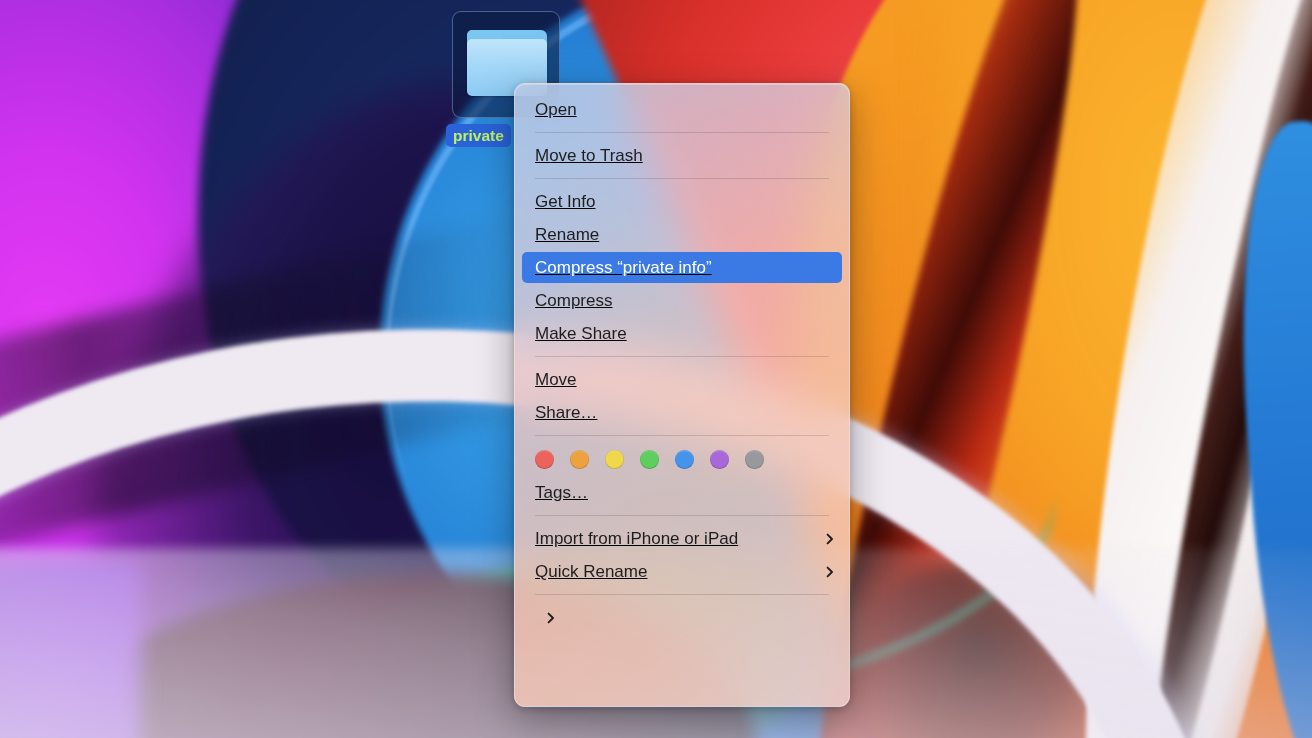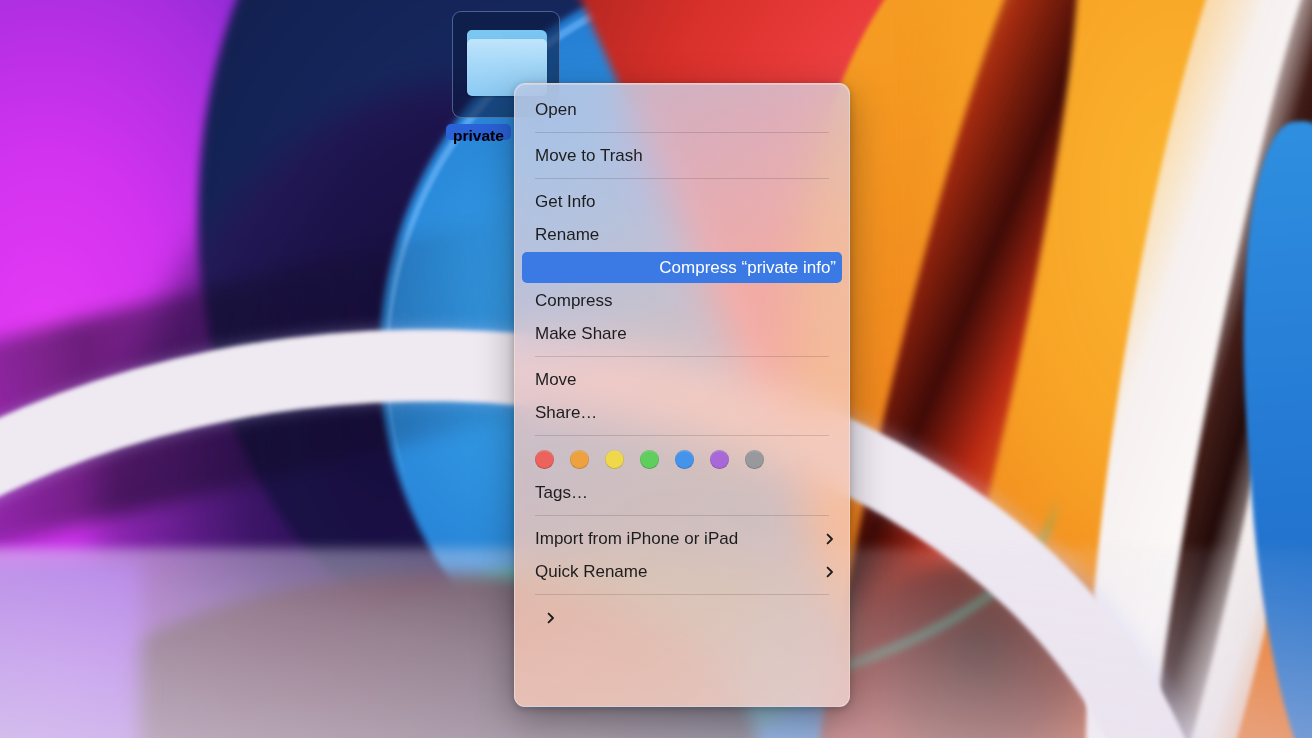--- a/index.html
+++ b/index.html
@@ -279,25 +279,25 @@
     left: 0; top: 9px;
     width: 80px; height: 57px;
     border-radius: 5px;
     background: linear-gradient(180deg, #bfe4fb 0%, #a5d8f8 45%, #8ccaf4 100%);
     box-shadow: 0 1px 2px rgba(0,0,0,0.25);
   }
   .icon-label {
     position: absolute;
     left: -6px;
     top: 113px;
-    height: 16px;
+    height: 23px;
     padding: 3px 7px;
     border-radius: 5px;
     background: #2a62d8;
-    color: #000000;
+    color: #bef264;
     font-size: 15.5px;
     font-weight: 700;
     line-height: 18px;
     white-space: nowrap;
     box-sizing: border-box;
   }
 
   
   #context-menu {
     position: absolute;
@@ -317,20 +317,21 @@
         rgba(190,205,230,0.86) 0%,
         rgba(214,200,215,0.84) 22%,
         rgba(238,196,190,0.84) 42%,
         rgba(243,196,178,0.85) 62%,
         rgba(242,200,184,0.86) 80%,
         rgba(236,206,200,0.88) 100%);
     padding-top: 9px;
     padding-bottom: 9px;
     display: flex;
     flex-direction: column;
+    text-decoration: underline;
   }
   
   #context-menu::before {
     content: "";
     position: absolute;
     inset: 0;
     border-radius: 11px;
     box-shadow: inset 0 0.5px 0 rgba(255,255,255,0.55);
     pointer-events: none;
   }
@@ -344,21 +345,20 @@
     color: #1d1d1f;
     font-size: 17px;
     line-height: 33px;
     cursor: default;
     white-space: nowrap;
     z-index: 1;
   }
   .menu-item .label { flex: 1 1 auto; }
   .menu-item.selected {
     color: #ffffff;
-    text-align: right;
   }
   .menu-item.selected::before {
     content: "";
     position: absolute;
     left: 7px; right: 7px; top: 1px; bottom: 1px;
     background: #3b7ae4;
     border-radius: 5px;
     z-index: -1;
   }
   .chev {

